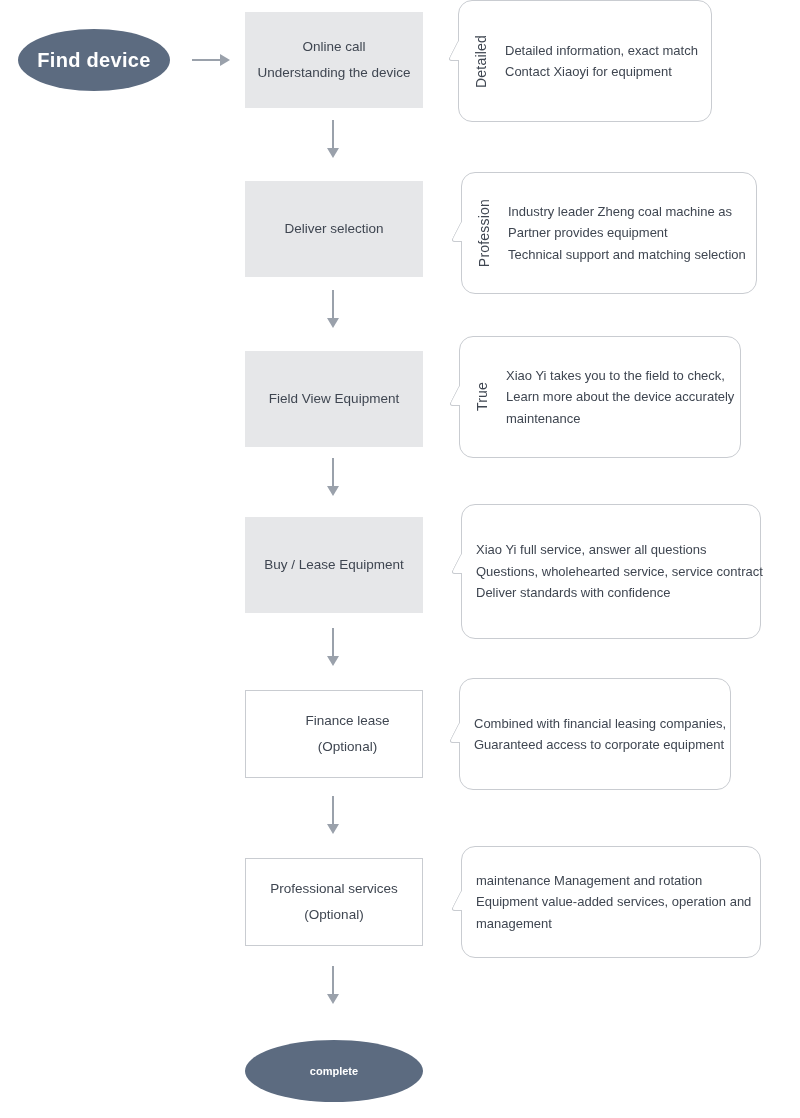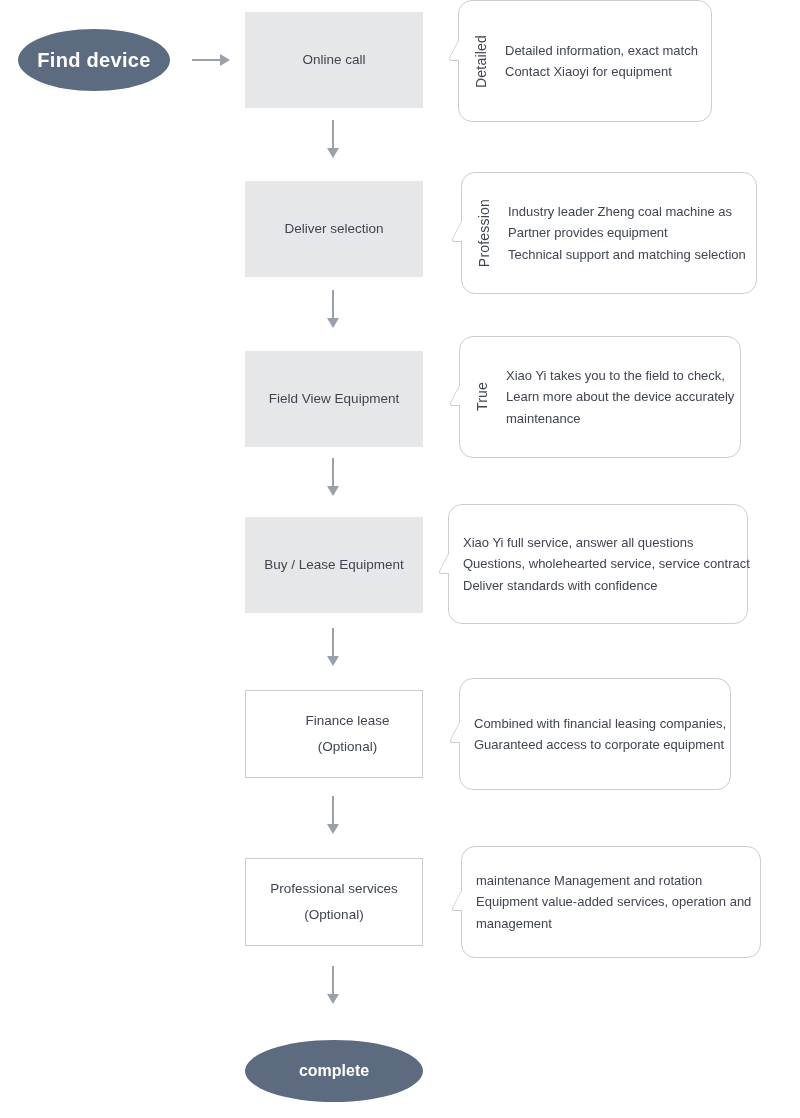--- a/index.html
+++ b/index.html
@@ -176,21 +176,21 @@
   .end-oval {
     position: absolute;
     left: 245px;
     top: 1040px;
     width: 178px;
     height: 62px;
     border-radius: 50%;
     background: #5c6b80;
     color: #ffffff;
     font-weight: bold;
-    font-size: 16px;
+    font-size: 11px;
     display: flex;
     align-items: center;
     justify-content: center;
   }
 </style>
 </head>
 <body>
 
 <div class="canvas">
 
@@ -203,20 +203,21 @@
     <div class="head"></div>
   </div>
 
   <div class="end-oval">
     <span>complete</span>
   </div>
 
   <div id="stages-container">
       <div class="stage-box filled" style="top: 12px; height: 96px;">
         <div>Online call</div>
+        <div>Understanding the device</div>
       </div>
       <div class="stage-box filled" style="top: 181px; height: 96px;">
         <div>Deliver selection</div>
       </div>
       <div class="stage-box filled" style="top: 351px; height: 96px;">
         <div>Field View Equipment</div>
       </div>
       <div class="stage-box filled" style="top: 517px; height: 96px;">
         <div>Buy / Lease Equipment</div>
       </div>
@@ -281,21 +282,21 @@
         <div class="tail" style="top: 45px;"></div>
         <div class="callout-inner">
           <div class="vlabel">True</div>
           <div class="callout-lines">
             <div>Xiao Yi takes you to the field to check,</div>
             <div>Learn more about the device accurately</div>
             <div>maintenance</div>
           </div>
         </div>
       </div>
-      <div class="callout" style="left: 448px; top: 504px; width: 300px; height: 120px;">
+      <div class="callout" style="left: 461px; top: 504px; width: 300px; height: 135px;">
         <div class="tail" style="top: 45px;"></div>
         <div class="callout-inner">
           <div class="callout-lines">
             <div>Xiao Yi full service, answer all questions</div>
             <div>Questions, wholehearted service, service contract</div>
             <div>Deliver standards with confidence</div>
           </div>
         </div>
       </div>
       <div class="callout" style="left: 459px; top: 678px; width: 272px; height: 112px;">

